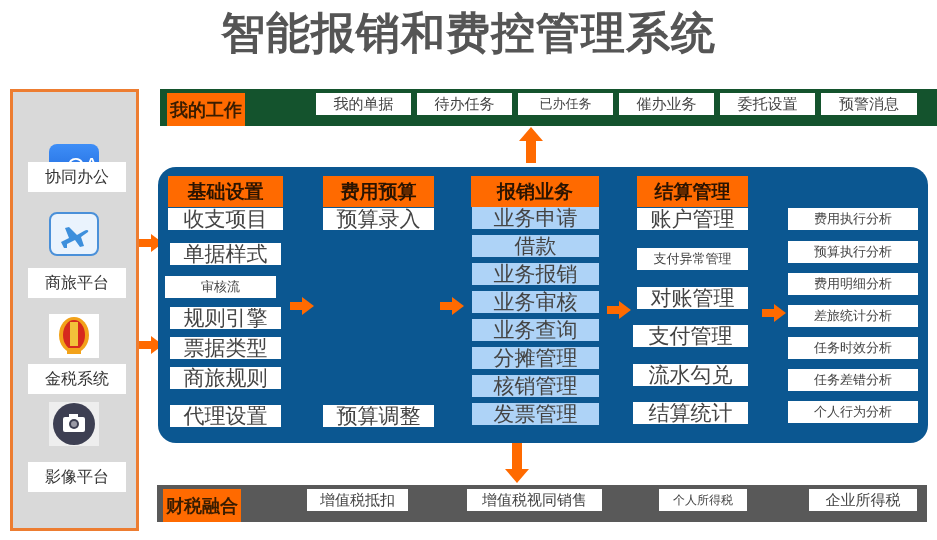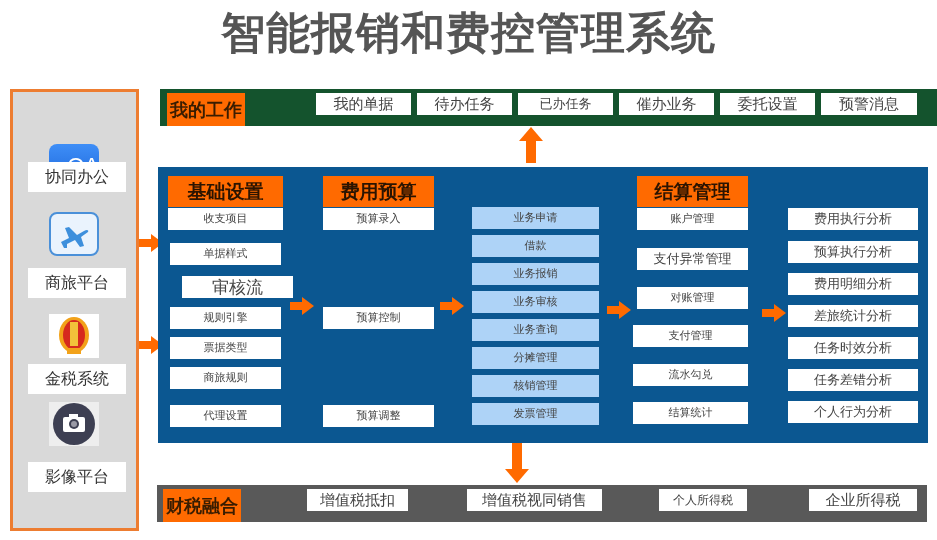--- a/index.html
+++ b/index.html
@@ -43,29 +43,29 @@
   .arrow-up, .arrow-down { position: absolute; width: 24px; }
   .arr-stem { position: absolute; left: 7px; width: 10px; background: #ff6a00; }
   .arr-tri-up { position: absolute; left: 0; top: 0; width: 0; height: 0; border-left: 12px solid transparent; border-right: 12px solid transparent; border-bottom: 14px solid #ff6a00; }
   .arr-tri-down { position: absolute; left: 0; bottom: 0; width: 0; height: 0; border-left: 12px solid transparent; border-right: 12px solid transparent; border-top: 14px solid #ff6a00; }
   .arrow-right { position: absolute; width: 24px; height: 18px; }
   .arrow-right .s { position: absolute; left: 0; top: 5px; width: 12px; height: 8px; background: #ff6a00; }
   .arrow-right .t { position: absolute; left: 12px; top: 0; width: 0; height: 0; border-top: 9px solid transparent; border-bottom: 9px solid transparent; border-left: 12px solid #ff6a00; }
 
   
   .main-panel {
-    position: absolute; left: 158px; top: 167px; width: 770px; height: 276px; background: #0b5791;
+    position: absolute; left: 158px; top: 167px; width: 770px; height: 276px; background: #0b5791; border-radius: 18px;
   }
   .col-head {
     position: absolute; top: 9px; height: 31px; background: #ff6a00; color: #2b1400;
     font-weight: bold; font-size: 19px; text-align: center; line-height: 31px;
   }
   .cell {
     position: absolute; height: 22px; background: #fff; text-align: center;
-    line-height: 22px; font-size: 11px; color: #444;
+    line-height: 22px; font-size: 21px; color: #444;
   }
   .cell.blue { background: #aed3f7; }
   .cell.small { font-size: 13px; }
 
   
   .bottom-bar {
     position: absolute; left: 157px; top: 485px; width: 770px; height: 37px; background: #595959;
   }
   .bottom-head {
     position: absolute; left: 6px; top: 4px; width: 78px; height: 33px; background: #ff6a00;
@@ -132,41 +132,41 @@
 <div class="arrow-up" style="left:519px; top:127px; height:36px">
   <div class="arr-tri-up"></div>
   <div class="arr-stem" style="top:14px; height:22px"></div>
 </div>
 
 <div class="main-panel">
 
   <div class="col-head" style="left:10px; width:115px">基础设置</div>
   <div class="cell" style="left:10px; top:41px; width:115px">收支项目</div>
   <div class="cell" style="left:12px; top:76px; width:111px">单据样式</div>
-  <div class="cell" style="left:24px; top:109px; width:111px; font-size:17px">审核流</div>
+  <div class="cell" style="left:7px; top:109px; width:111px; font-size:13px">审核流</div>
   <div class="cell" style="left:12px; top:140px; width:111px">规则引擎</div>
   <div class="cell" style="left:12px; top:170px; width:111px">票据类型</div>
   <div class="cell" style="left:12px; top:200px; width:111px">商旅规则</div>
   <div class="cell" style="left:12px; top:238px; width:111px">代理设置</div>
 
   <div class="arrow-right" style="left:132px; top:130px">
       <div class="s"></div>
       <div class="t"></div>
     </div>
 
   <div class="col-head" style="left:165px; width:111px">费用预算</div>
   <div class="cell" style="left:165px; top:41px; width:111px">预算录入</div>
-  <div class="cell" style="left:165px; top:140px; width:111px">预算控制</div>
   <div class="cell" style="left:165px; top:238px; width:111px">预算调整</div>
 
   <div class="arrow-right" style="left:282px; top:130px">
       <div class="s"></div>
       <div class="t"></div>
     </div>
 
+  <div class="col-head" style="left:313px; width:128px">报销业务</div>
   <div class="cell blue" style="left:314px; top:40px; width:127px">业务申请</div>
   <div class="cell blue" style="left:314px; top:68px; width:127px">借款</div>
   <div class="cell blue" style="left:314px; top:96px; width:127px">业务报销</div>
   <div class="cell blue" style="left:314px; top:124px; width:127px">业务审核</div>
   <div class="cell blue" style="left:314px; top:152px; width:127px">业务查询</div>
   <div class="cell blue" style="left:314px; top:180px; width:127px">分摊管理</div>
   <div class="cell blue" style="left:314px; top:208px; width:127px">核销管理</div>
   <div class="cell blue" style="left:314px; top:236px; width:127px">发票管理</div>
 
   <div class="arrow-right" style="left:449px; top:134px">

